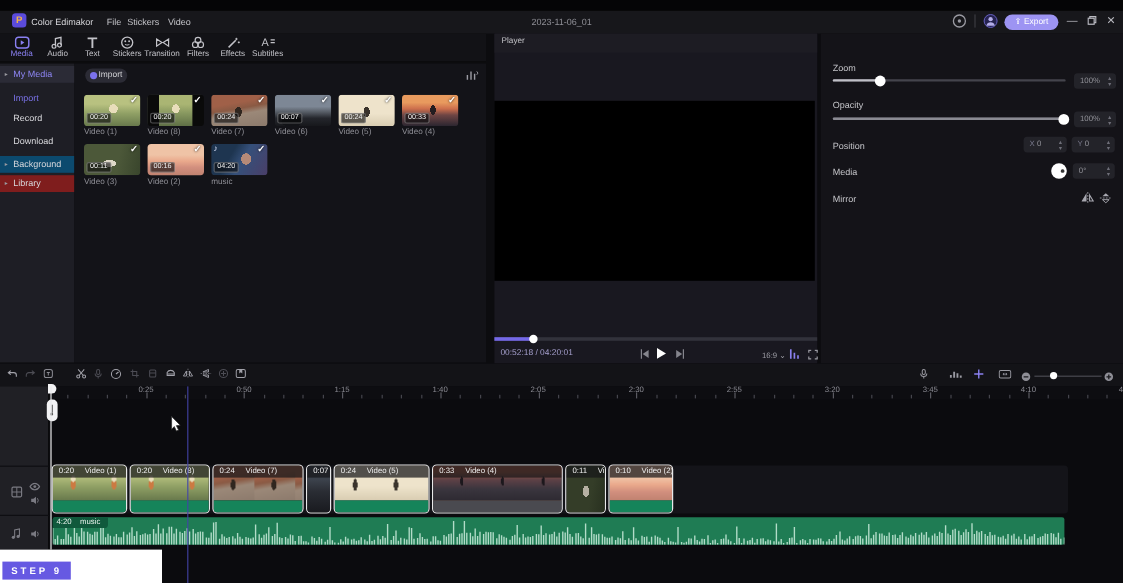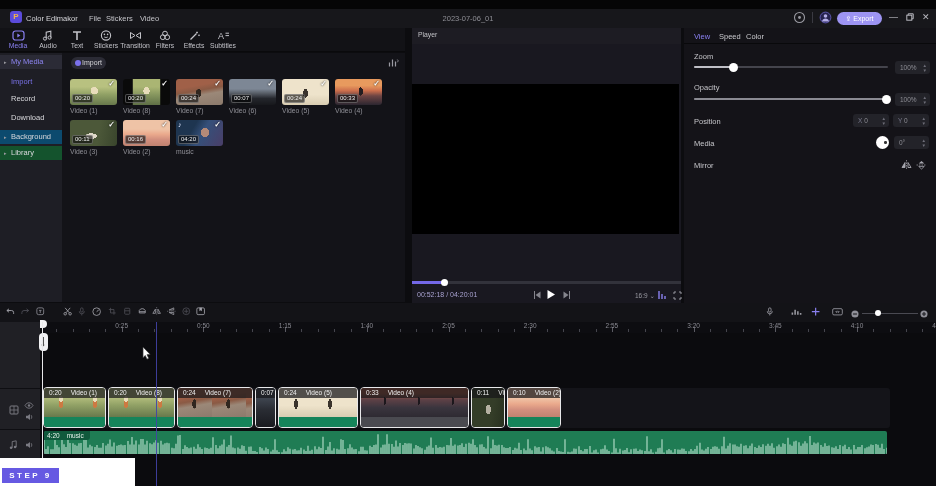--- a/index.html
+++ b/index.html
@@ -92,21 +92,21 @@
 </style></head>
 <body>
 
 <div id="tbTop"></div>
 <div id="tbar">
   <div id="logo">P</div>
   <div class="mtxt" style="left:26px;color:#d6d6da">Color Edimakor</div>
   <div class="mtxt" style="left:89px">File</div>
   <div class="mtxt" style="left:106px">Stickers</div>
   <div class="mtxt" style="left:140px">Video</div>
-  <div id="ttl">2023-07-06_01</div>
+  <div id="ttl">2023-11-06_01</div>
   <svg class="abs" style="left:793px;top:2px" width="13" height="13" viewBox="0 0 13 13">
       <circle cx="6.5" cy="6.5" r="5" fill="none" stroke="#9a9aa2" stroke-width="1.1"></circle>
       <circle cx="6.5" cy="6.5" r="1.4" fill="#9a9aa2"></circle>
     </svg>
   <div class="abs" style="left:812px;top:3px;width:1px;height:11px;background:#3a3a42"></div>
   <svg class="abs" style="left:819px;top:2px" width="13" height="13" viewBox="0 0 13 13">
       <circle cx="6.5" cy="6.5" r="5.4" fill="#262350" stroke="#6a63c8" stroke-width="0.8"></circle>
       <circle cx="6.5" cy="5" r="1.8" fill="#b4aee8"></circle>
       <path d="M3 10.4c.5-2 1.8-2.8 3.5-2.8s3 .8 3.5 2.8z" fill="#b4aee8"></path>
     </svg>
@@ -179,21 +179,21 @@
     <div class="lb">Subtitles</div>
     </div>
 </div>
 
 <div id="sbar">
   <div class="srow" style="top:2px;background:#2b2b36;color:#8d85f2"><span class="ar">▸</span>My Media</div>
   <div class="srow" style="top:22px;color:#7a72e8">Import</div>
   <div class="srow" style="top:39px">Record</div>
   <div class="srow" style="top:58px">Download</div>
   <div class="srow" style="top:77px;background:#0c4a6e"><span class="ar">▸</span>Background</div>
-  <div class="srow" style="top:93px;background:#14532d"><span class="ar">▸</span>Library</div>
+  <div class="srow" style="top:93px;background:#7f1d1d"><span class="ar">▸</span>Library</div>
 </div>
 
 <div id="grid">
   <div id="impill"><i></i>Import</div>
   <svg class="abs" style="left:326px;top:5px" width="11" height="10" viewBox="0 0 11 10">
       <path d="M1.5 8.5V4.5M4.5 8.5V1.5M7.5 8.5V3.5" stroke="#9a9aa2" stroke-width="1.2"></path>
       <path d="M9.3 1.5l1 1.4-1 1.4" fill="none" stroke="#9a9aa2" stroke-width=".8"></path>
     </svg>
   <div class="th im1" style="left:8px;top:26px">
       <div class="dur">00:20</div>
@@ -265,25 +265,20 @@
   <div id="ratio">16:9 ⌄</div>
   <svg class="abs" style="left:245px;top:262px" width="11" height="10" viewBox="0 0 11 10">
       <path d="M2 9V1M5 9V4M8 9V6" stroke="#8a80f0" stroke-width="1.4"></path>
     </svg>
   <svg class="abs" style="left:261px;top:263px" width="9" height="9" viewBox="0 0 9 9">
       <path d="M1 3V1h2M6 1h2v2M8 6v2H6M3 8H1V6" fill="none" stroke="#9a9aa2" stroke-width="1"></path>
     </svg>
 </div>
 
 <div id="rpanel">
-  <div id="rtabs">
-    <span class="abs" style="left:10px;top:4px;color:#8a80f2">View</span>
-    <span class="abs" style="left:35px;top:4px">Speed</span>
-    <span class="abs" style="left:62px;top:4px">Color</span>
-  </div>
   <div class="lbl" style="top:24px">Zoom</div>
   <div class="track" style="top:38px">
       <div class="tfill" style="width:40px"></div>
       <div class="knob" style="left:35px"></div>
     </div>
   <div class="vbox" style="left:211px;top:33px">100%<span class="spin">▲<br>▼</span></div>
   <div class="lbl" style="top:55px">Opacity</div>
   <div class="track" style="top:70px">
       <div class="tfill" style="width:193px;background:#8a8a92"></div>
       <div class="knob" style="left:188px"></div>

